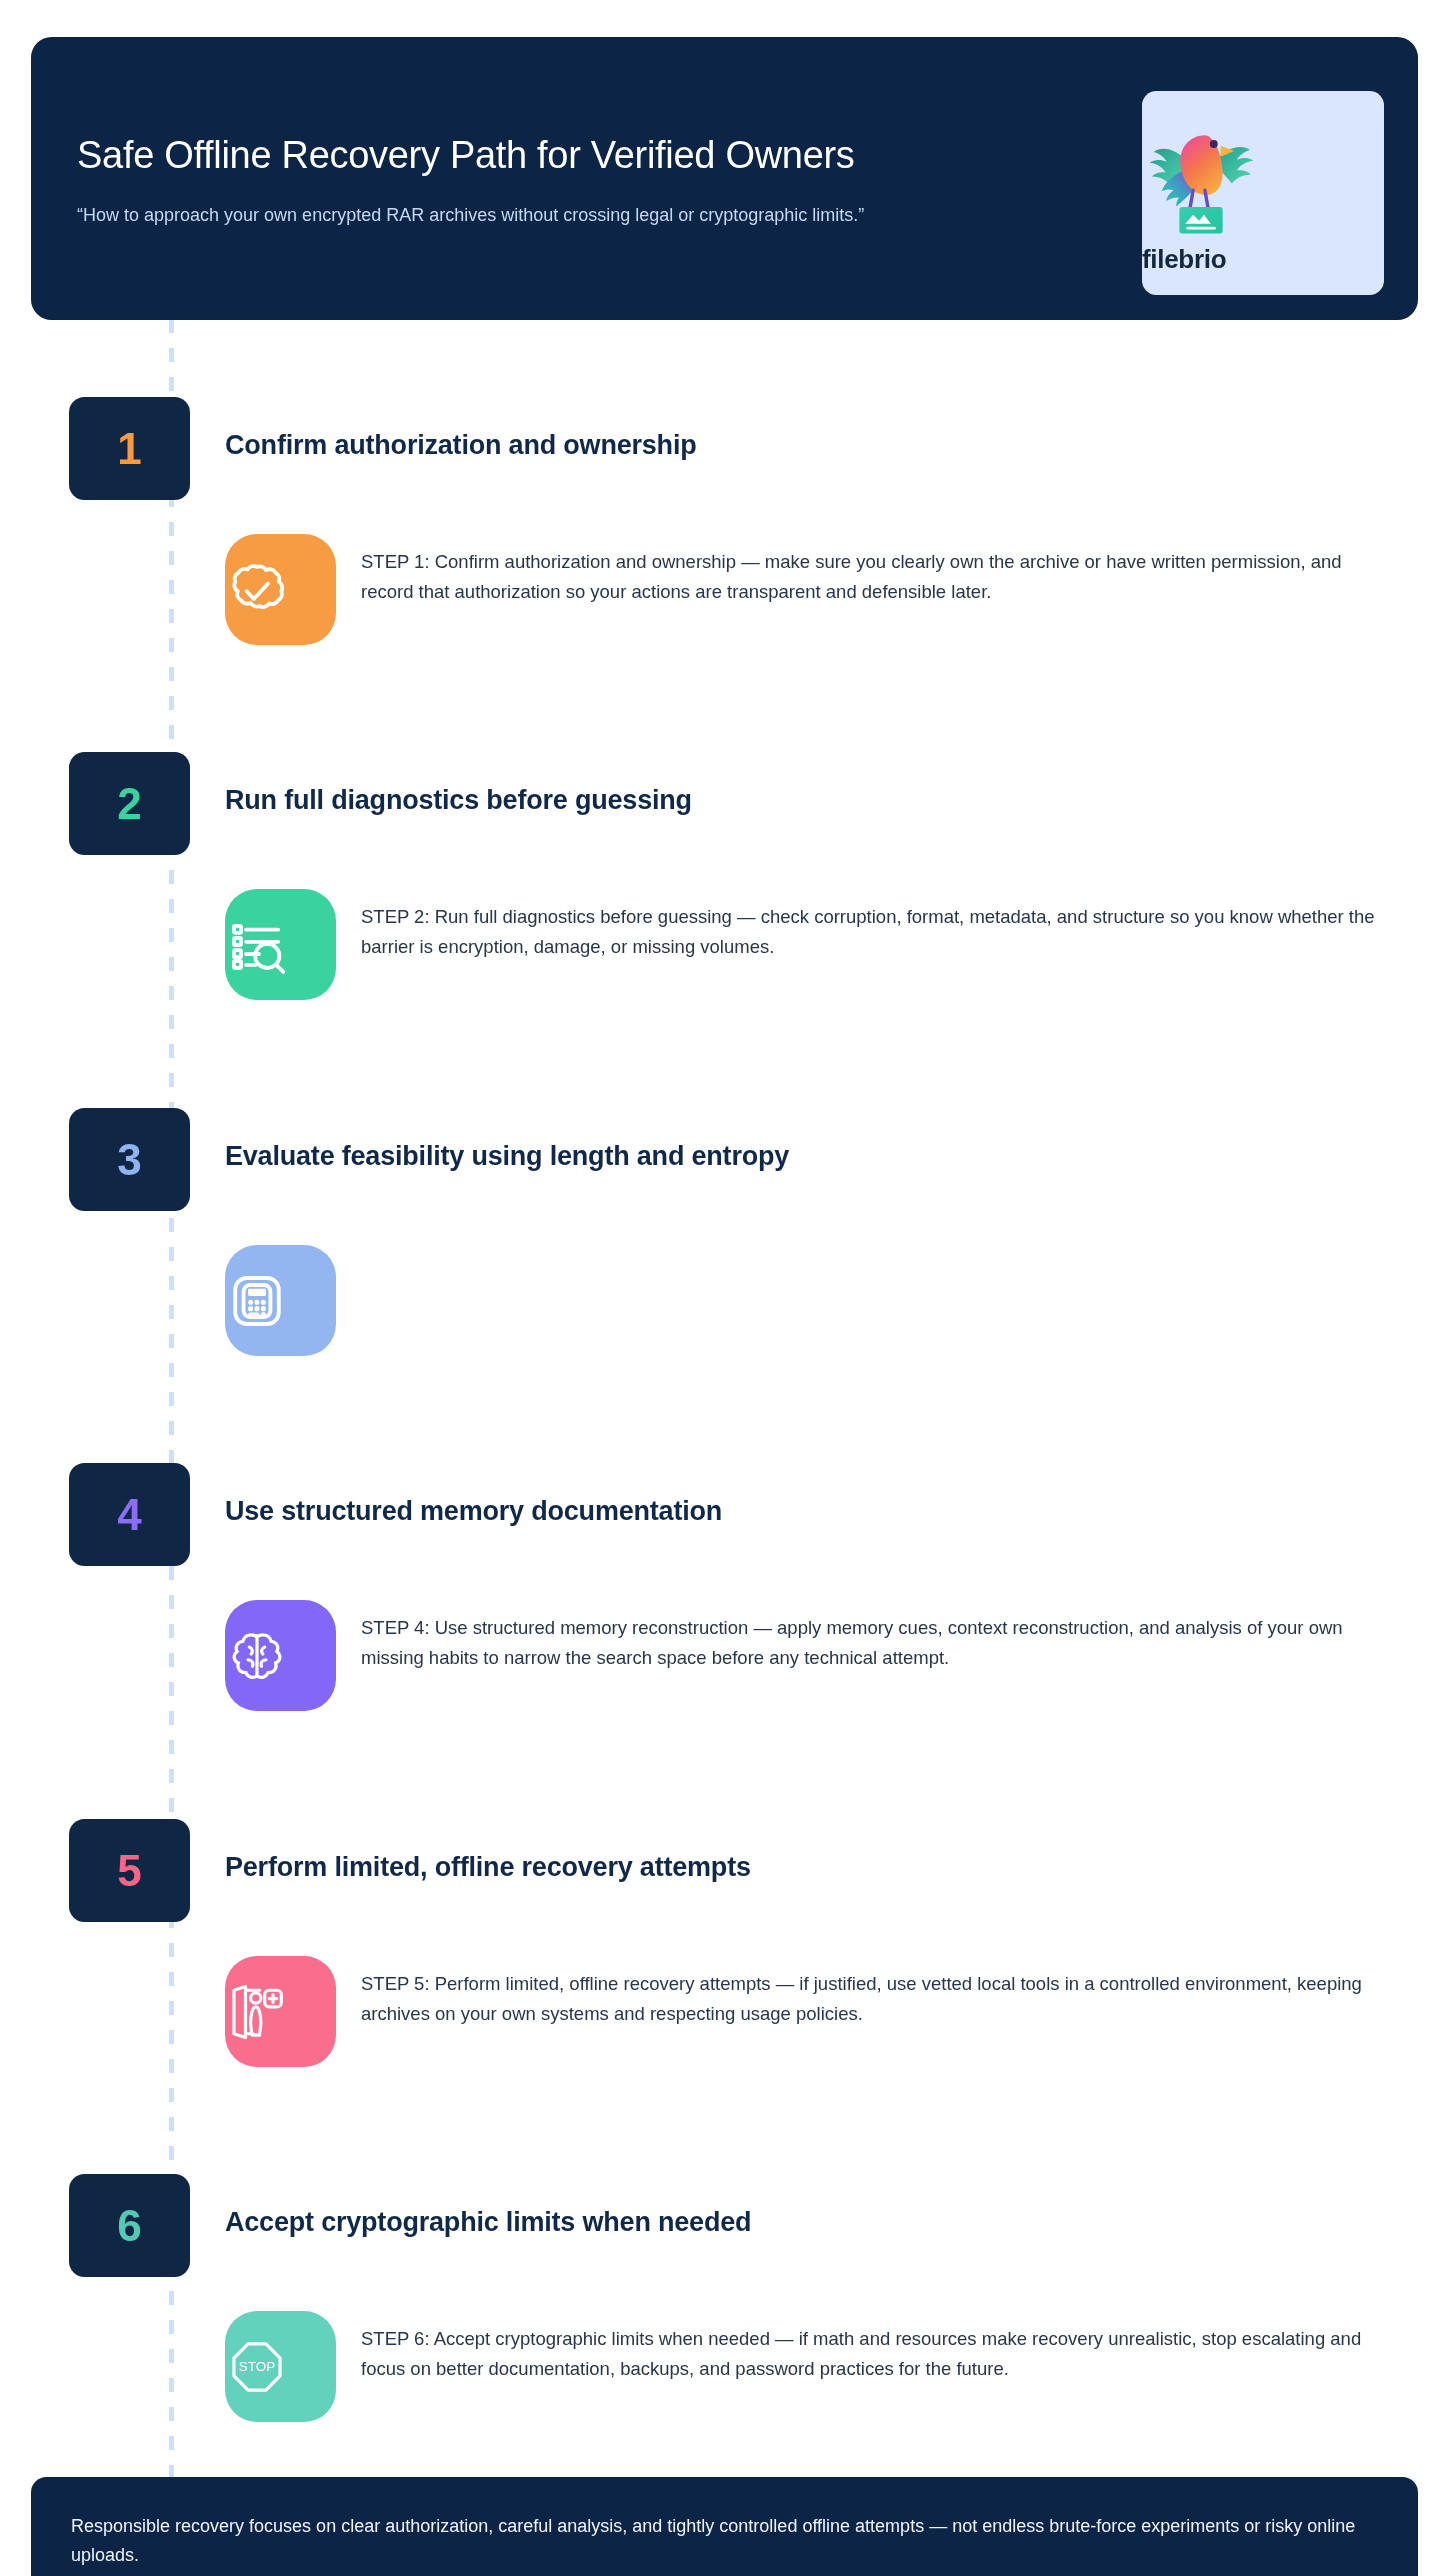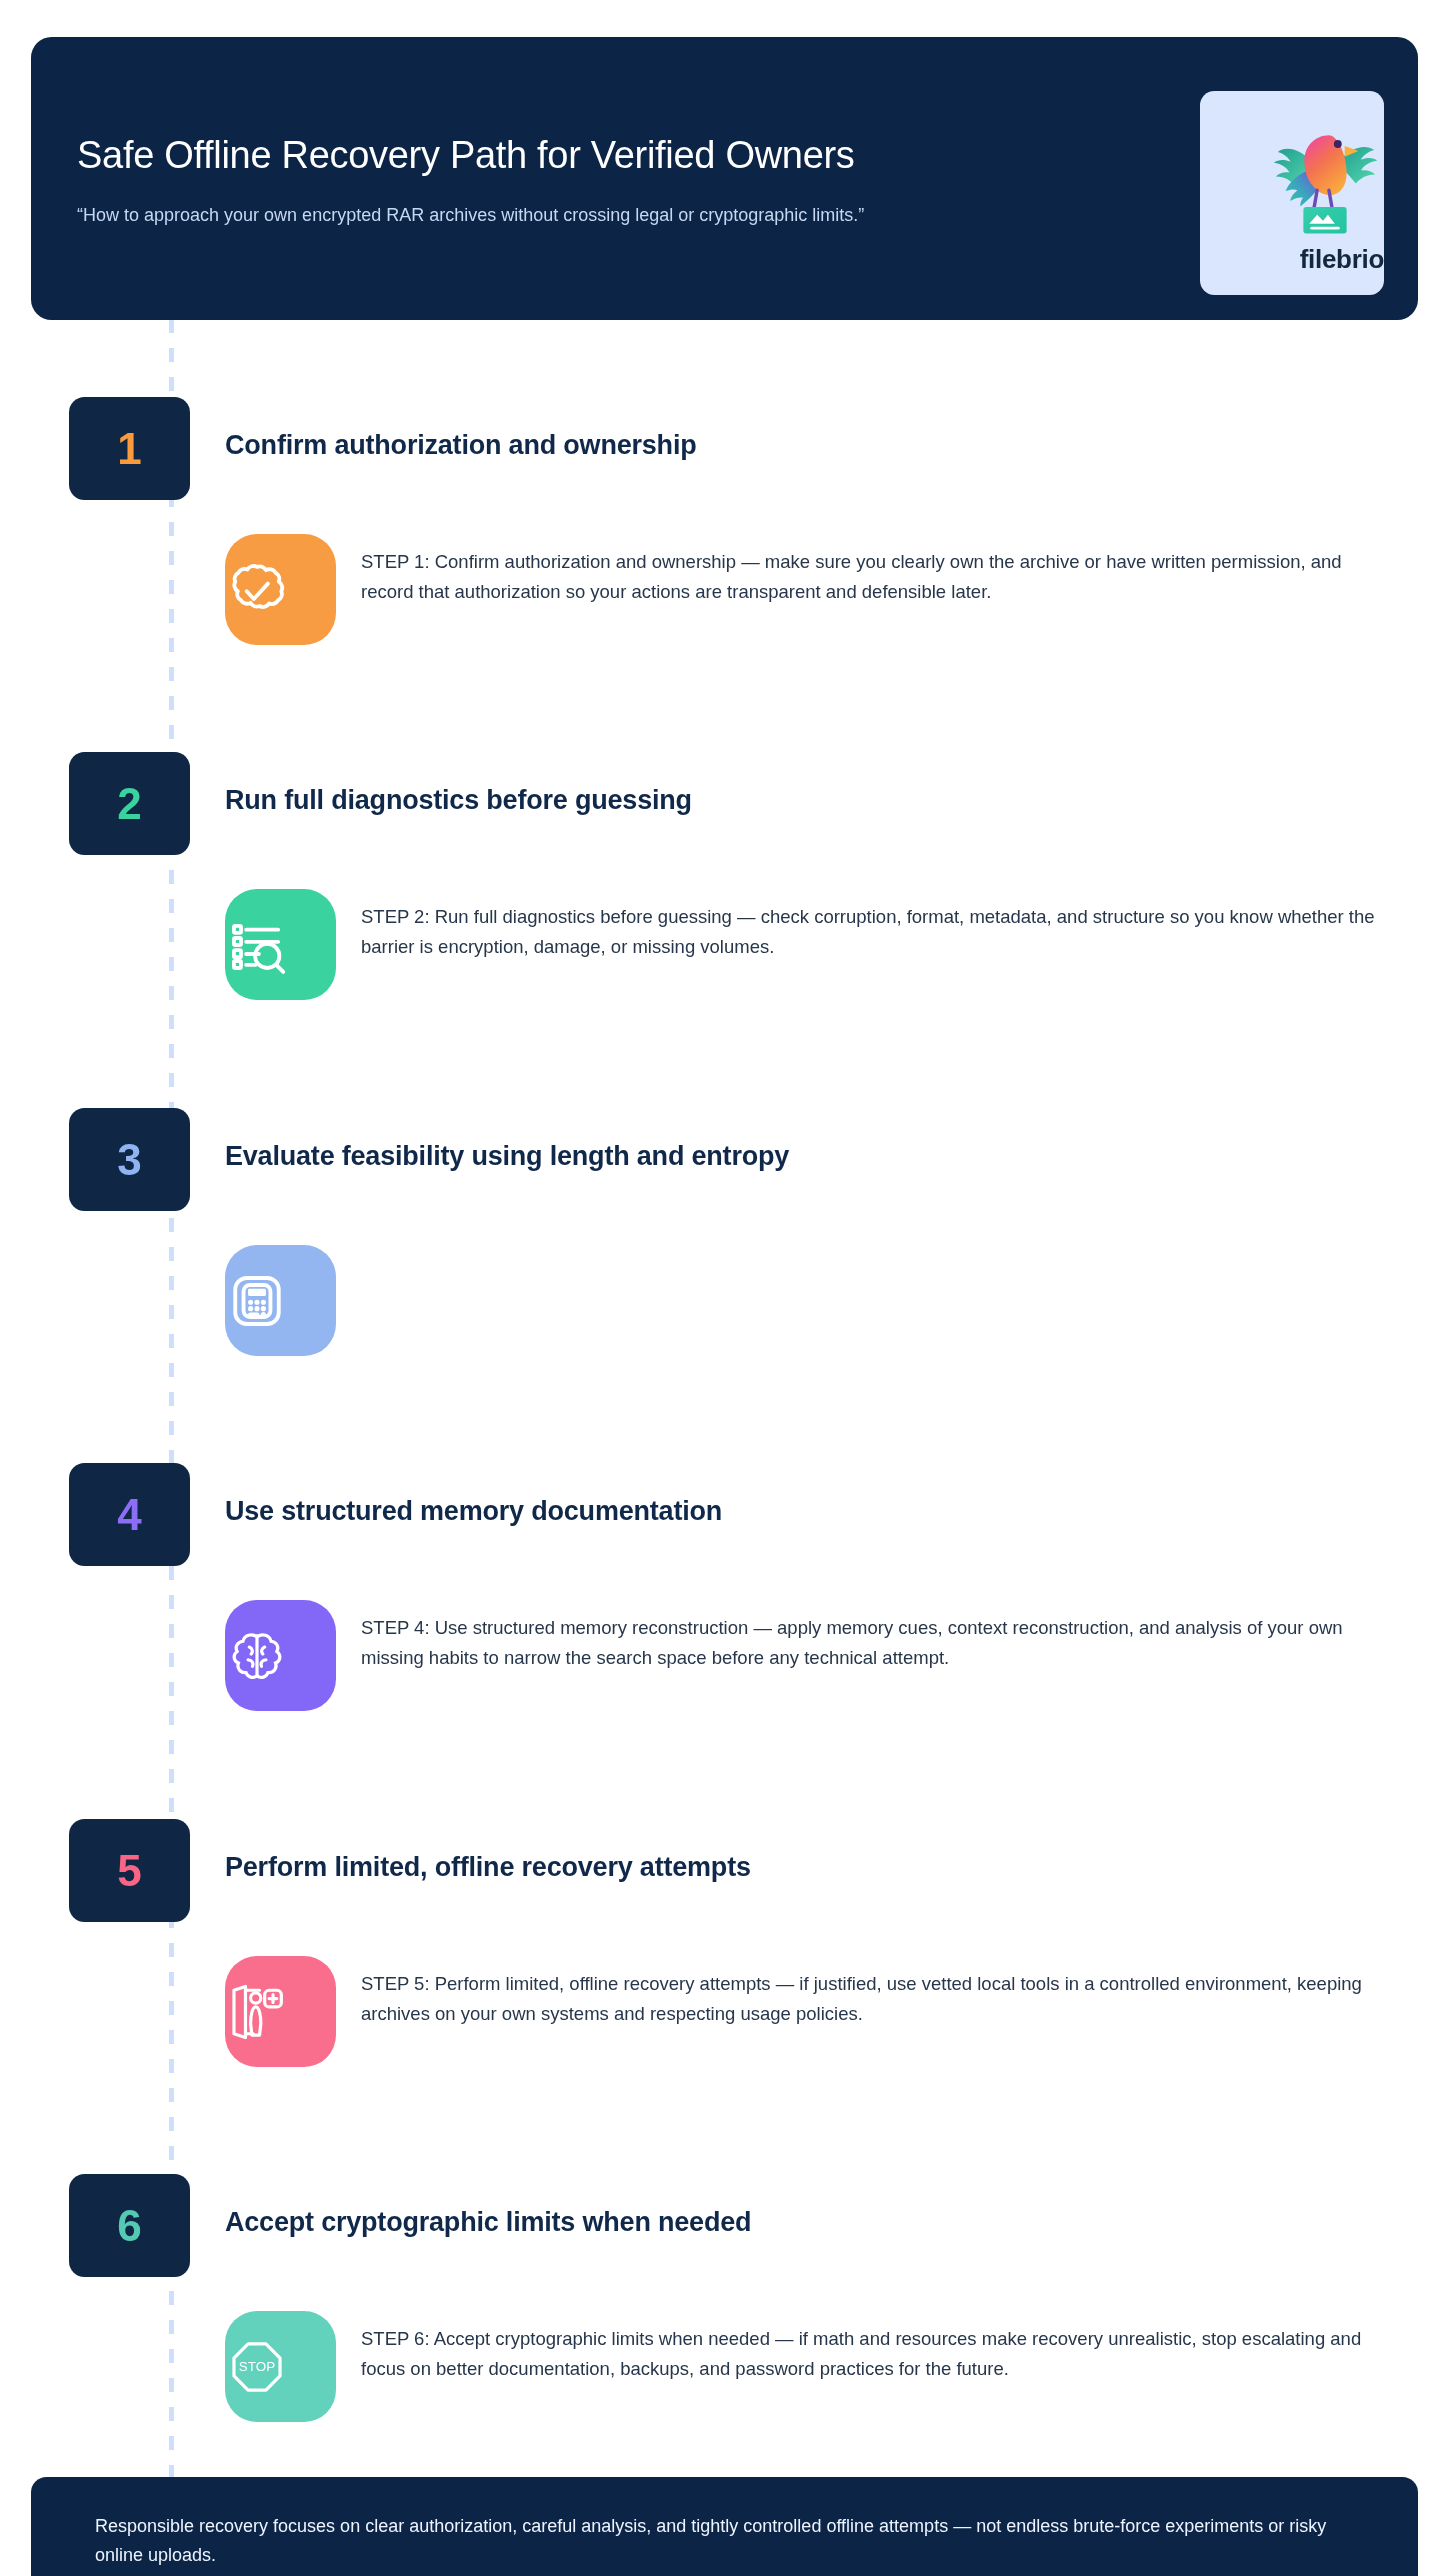--- a/index.html
+++ b/index.html
@@ -58,27 +58,27 @@
     line-height: 1.45;
     margin-top: 25px;
     font-weight: 400;
   }
 
   
   .logo-card {
     position: absolute;
     right: 34px;
     top: 54px;
-    width: 184px;
+    width: 242px;
     height: 204px;
     background: #d9e6fd;
     border-radius: 14.4px;
     display: flex;
     flex-direction: column;
-    align-items: flex-end;
+    align-items: flex-start;
     justify-content: center;
     gap: 8px;
   }
   .logo-mark { width: 118px; height: 123px; display: block; }
   .logo-word {
     font-size: 26px;
     font-weight: bold;
     color: #13283c;
     letter-spacing: -0.3px;
     line-height: 1;
@@ -156,21 +156,21 @@
     background: #0c2445;
     border-radius: 15.5px;
     display: flex;
     align-items: center;
     z-index: 2;
   }
   .footer-text {
     color: #eef4ff;
     font-size: 18px;
     line-height: 1.58;
-    padding: 0 64px;
+    padding: 0 40px;
   }
 </style>
 </head>
 <body>
 
 <div class="spine"></div>
 
 <div class="header">
   <div class="header-text">
     <div class="header-title">Safe Offline Recovery Path for Verified Owners</div>

